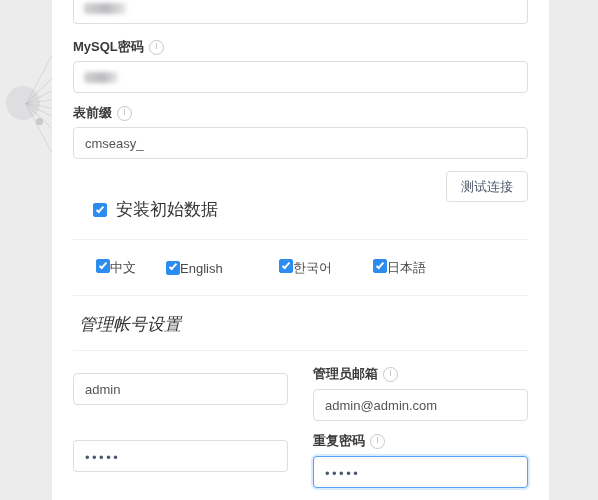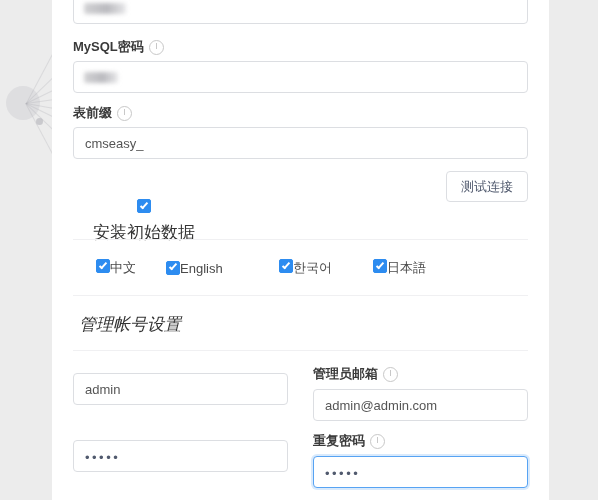--- a/index.html
+++ b/index.html
@@ -192,21 +192,20 @@
     border-top: 0;
     border-left: 0;
     transform: rotate(42deg);
     box-sizing: border-box;
   }
 
   .check-row {
     display: flex;
     align-items: center;
     gap: 9px;
-    flex-direction: column;
   }
   .check-row .big-label {
     font-size: 17px;
     color: #333;
     line-height: 22px;
   }
 
   .lang-row {
     display: flex;
     align-items: center;

